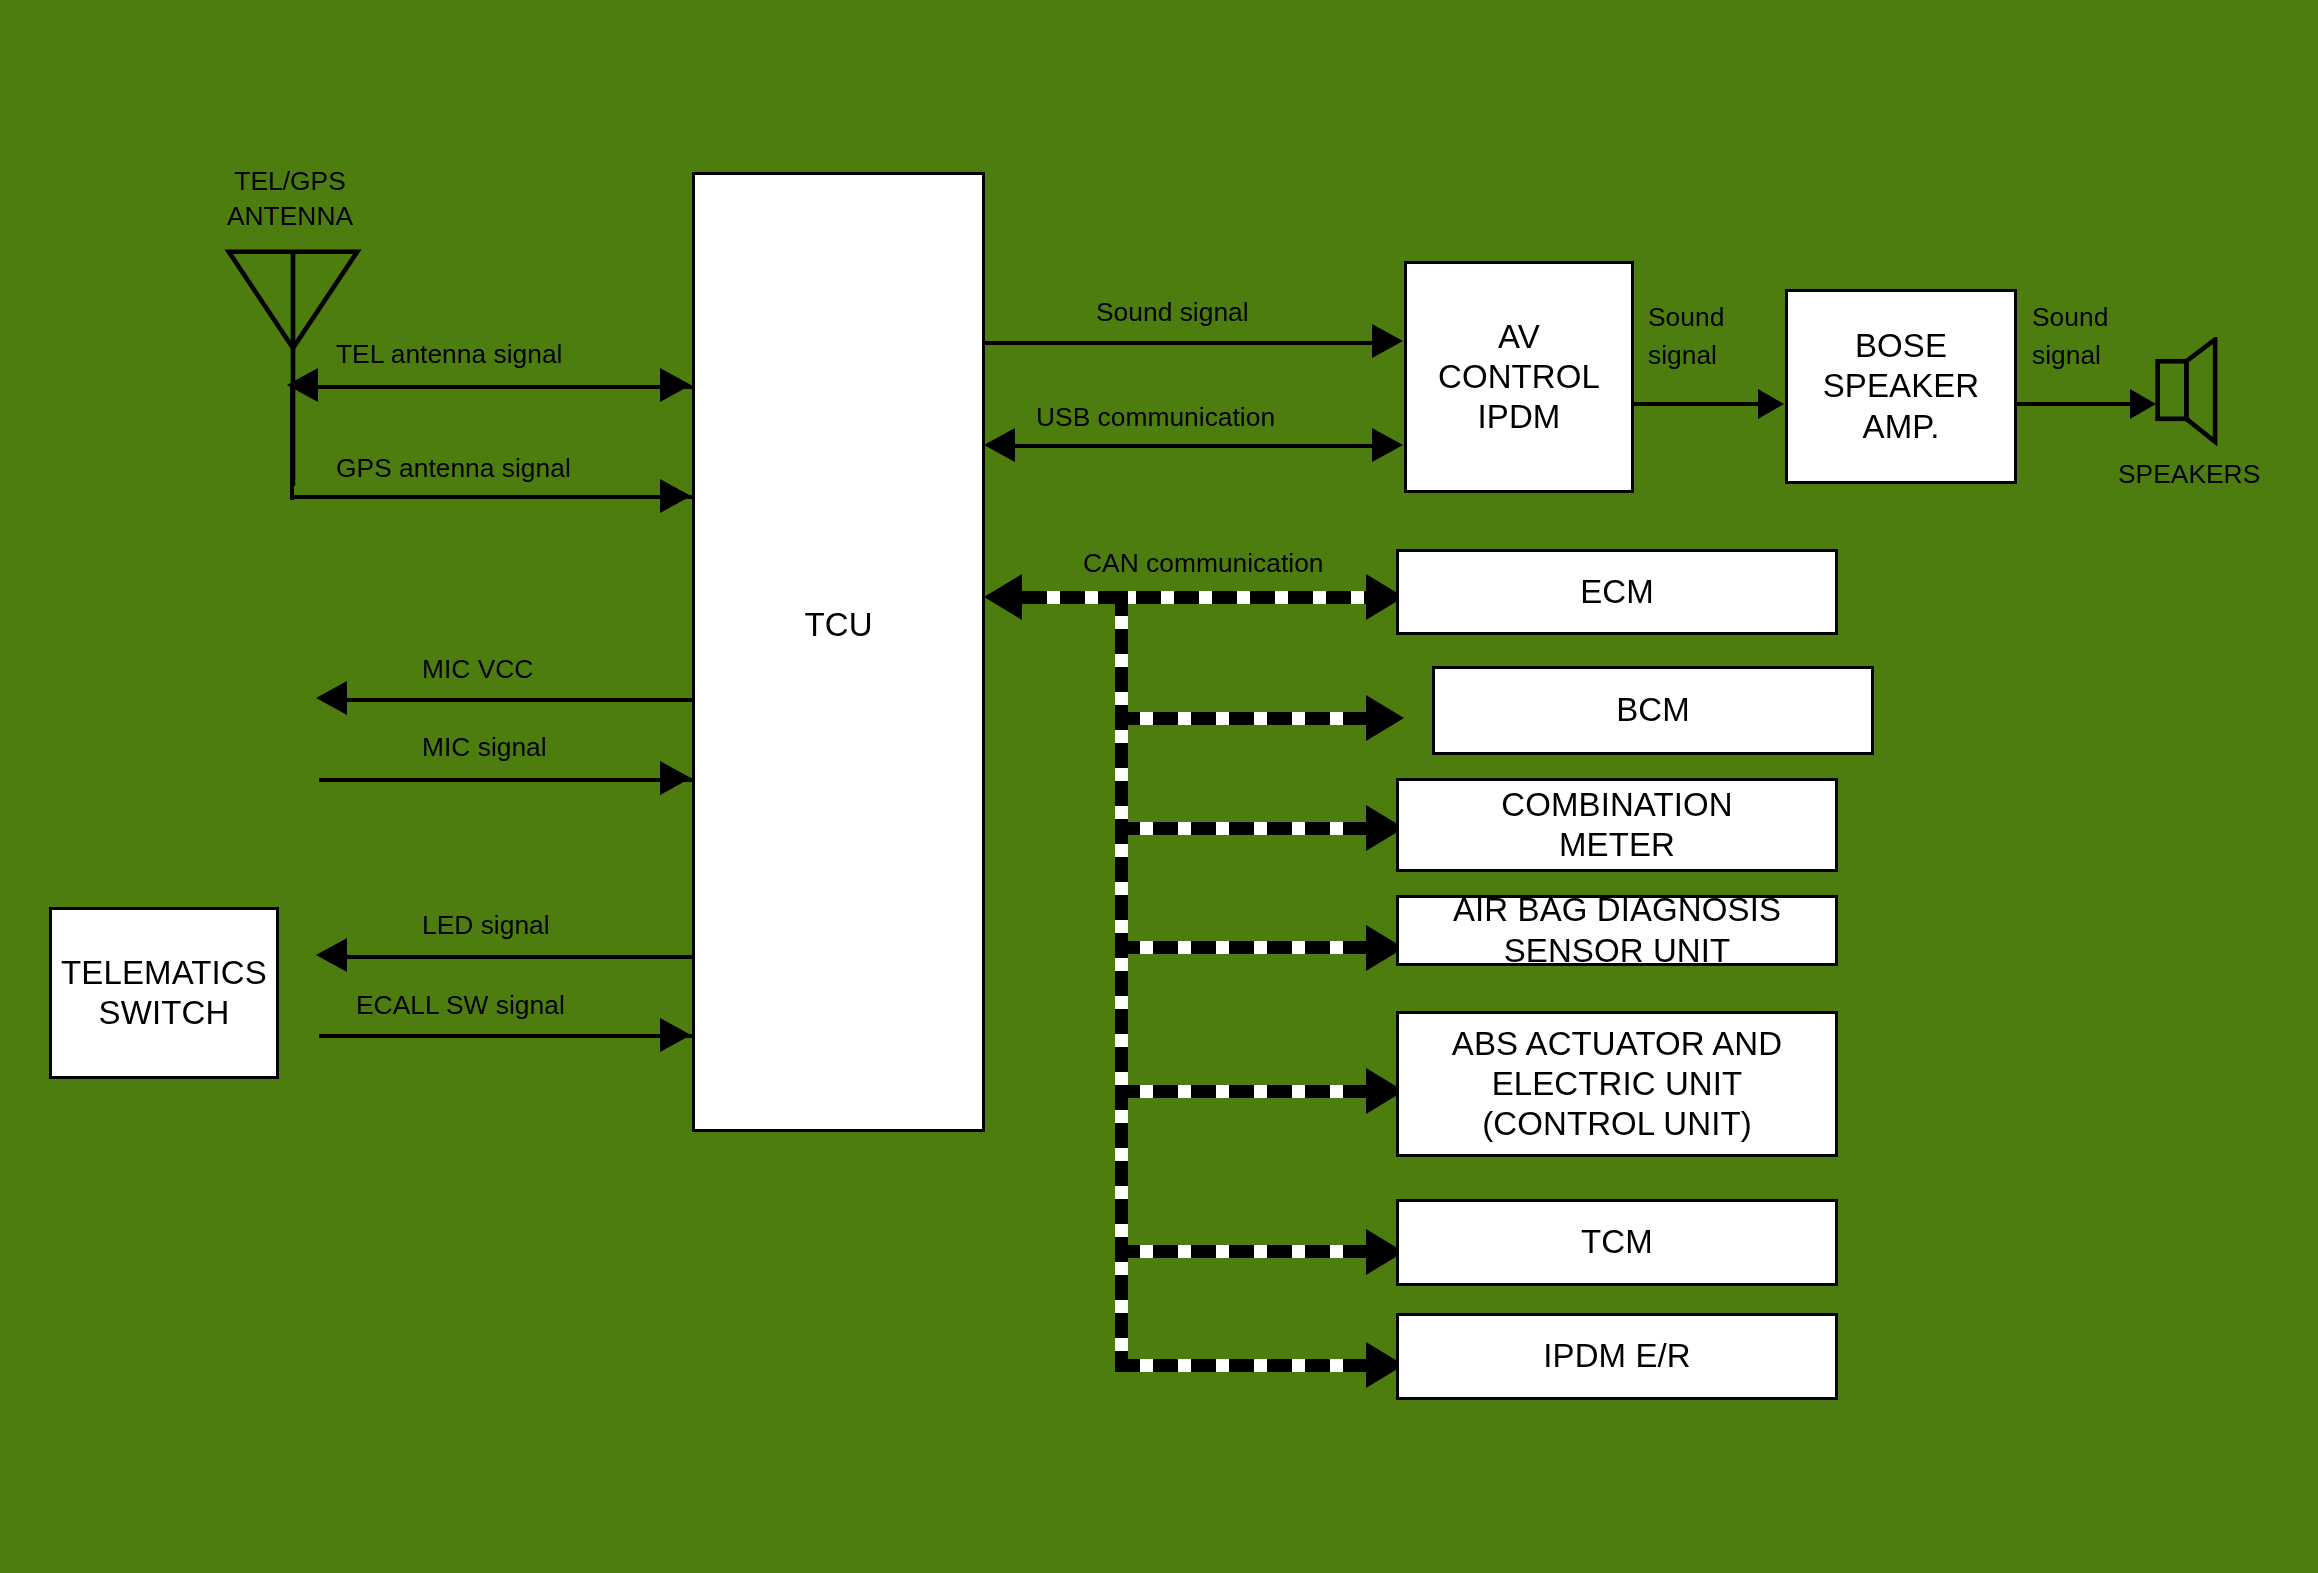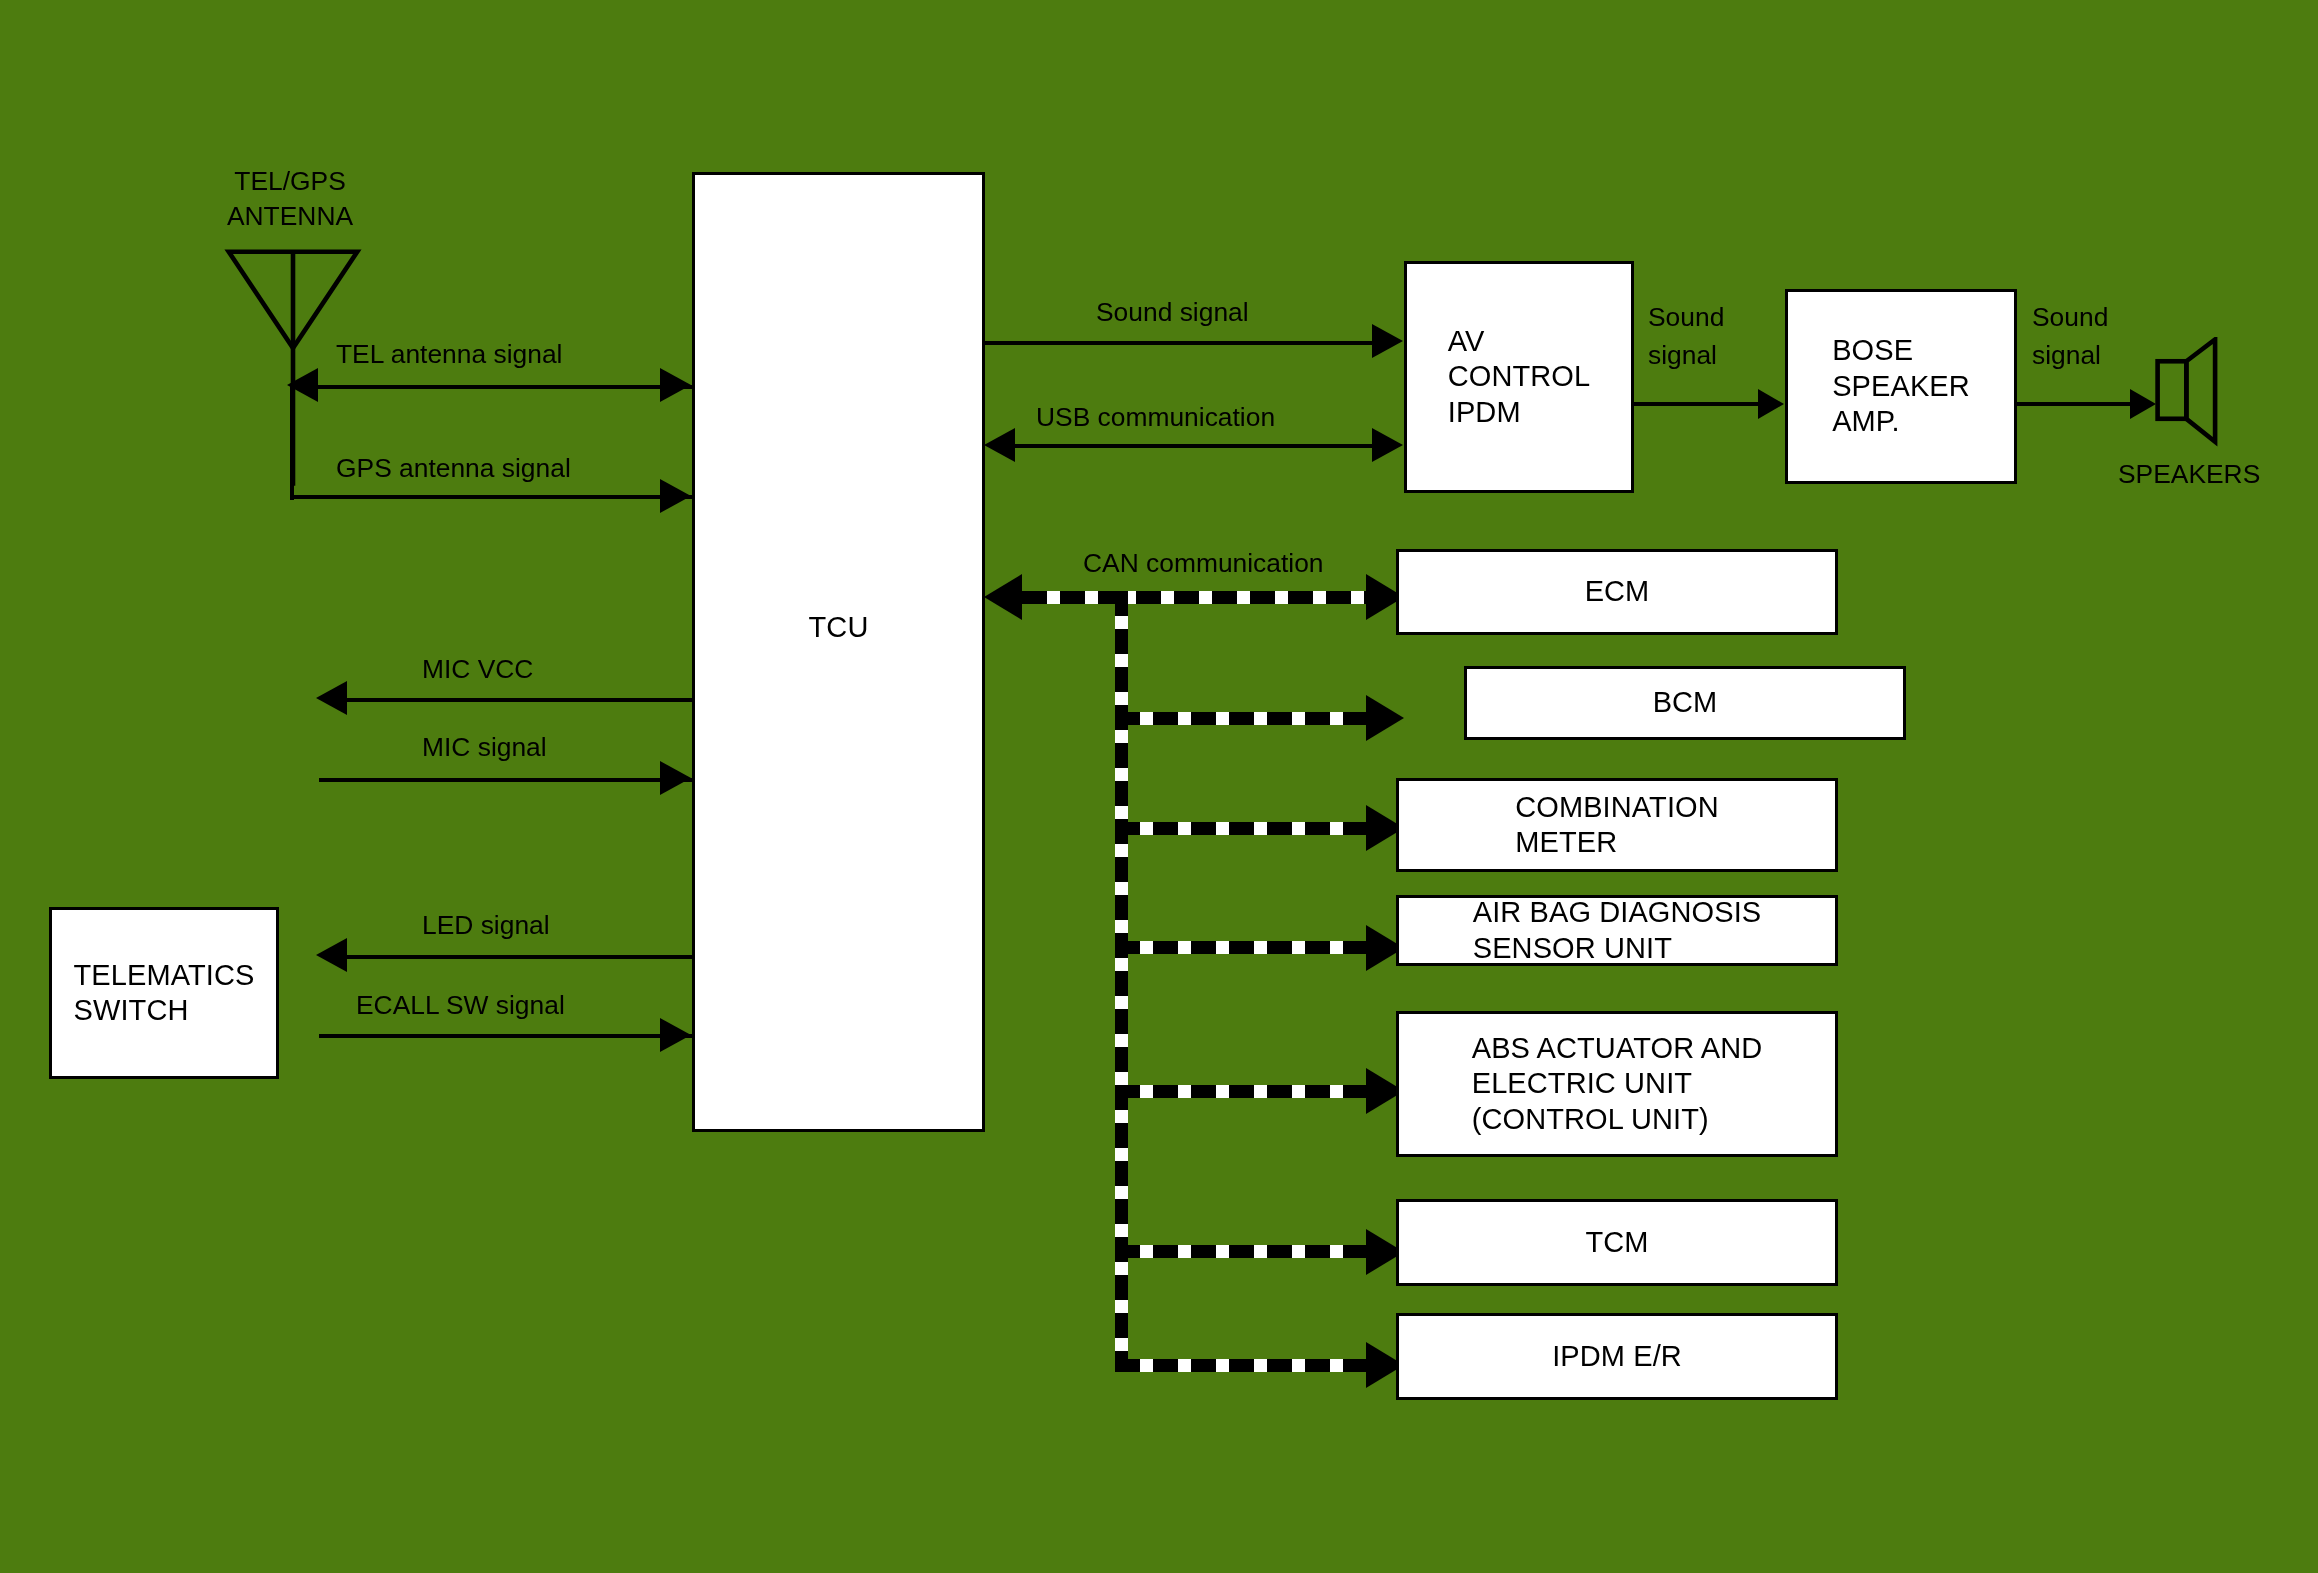--- a/index.html
+++ b/index.html
@@ -2,22 +2,22 @@
 <html style="font-size:9.2px"><head>
 <meta charset="utf-8">
 <title>TCU System Block Diagram</title>
 <style>
   html,body{margin:0;padding:0;background:#ffffff;}
   body{font-family:"Liberation Sans", sans-serif;color:#000;}
   #stage{position:relative;width:2319px;height:1573px;background:#4d7c0f;overflow:hidden;}
 
   
   .box{position:absolute;border:3.4px solid #000;background:#fff;box-sizing:border-box;
-       display:flex;align-items:center;justify-content:center;
-       font-size:29px;line-height:1.22;letter-spacing:0.1px;}
+       display:flex;align-items:center;justify-content:center;text-align:center;
+       font-size:33px;line-height:1.22;letter-spacing:0.1px;}
   .box .lines{padding:0 5.7px;}
 
   
   .hline{position:absolute;height:4px;background:#000;}
   .vline{position:absolute;width:4px;background:#000;}
 
   
   .ar{position:absolute;width:0;height:0;}
   .ar.right{border-top:17px solid transparent;border-bottom:17px solid transparent;border-left:31px solid #000;}
   .ar.left{border-top:17px solid transparent;border-bottom:17px solid transparent;border-right:31px solid #000;}
@@ -157,21 +157,21 @@
   <div class="canh" style="left:1115px;top:1245px;width:268px;"></div>
   <div class="canar right" style="left:1366px;top:1229px;"></div>
 
   <div class="canh" style="left:1115px;top:1359px;width:268px;"></div>
   <div class="canar right" style="left:1366px;top:1342px;"></div>
 
   <div class="box" style="left:1396px;top:549px;width:442px;height:86px;">
     <div class="lines"><span>ECM</span></div>
   </div>
 
-  <div class="box" style="left:1464px;top:666px;width:442px;height:74px;">
+  <div class="box" style="left:1432px;top:666px;width:442px;height:89px;">
     <div class="lines"><span>BCM</span></div>
   </div>
 
   <div class="box" style="left:1396px;top:778px;width:442px;height:94px;">
     <div class="lines"><span>COMBINATION</span><br><span>METER</span></div>
   </div>
 
   <div class="box" style="left:1396px;top:895px;width:442px;height:71px;">
     <div class="lines"><span>AIR BAG DIAGNOSIS</span><br><span>SENSOR UNIT</span></div>
   </div>

